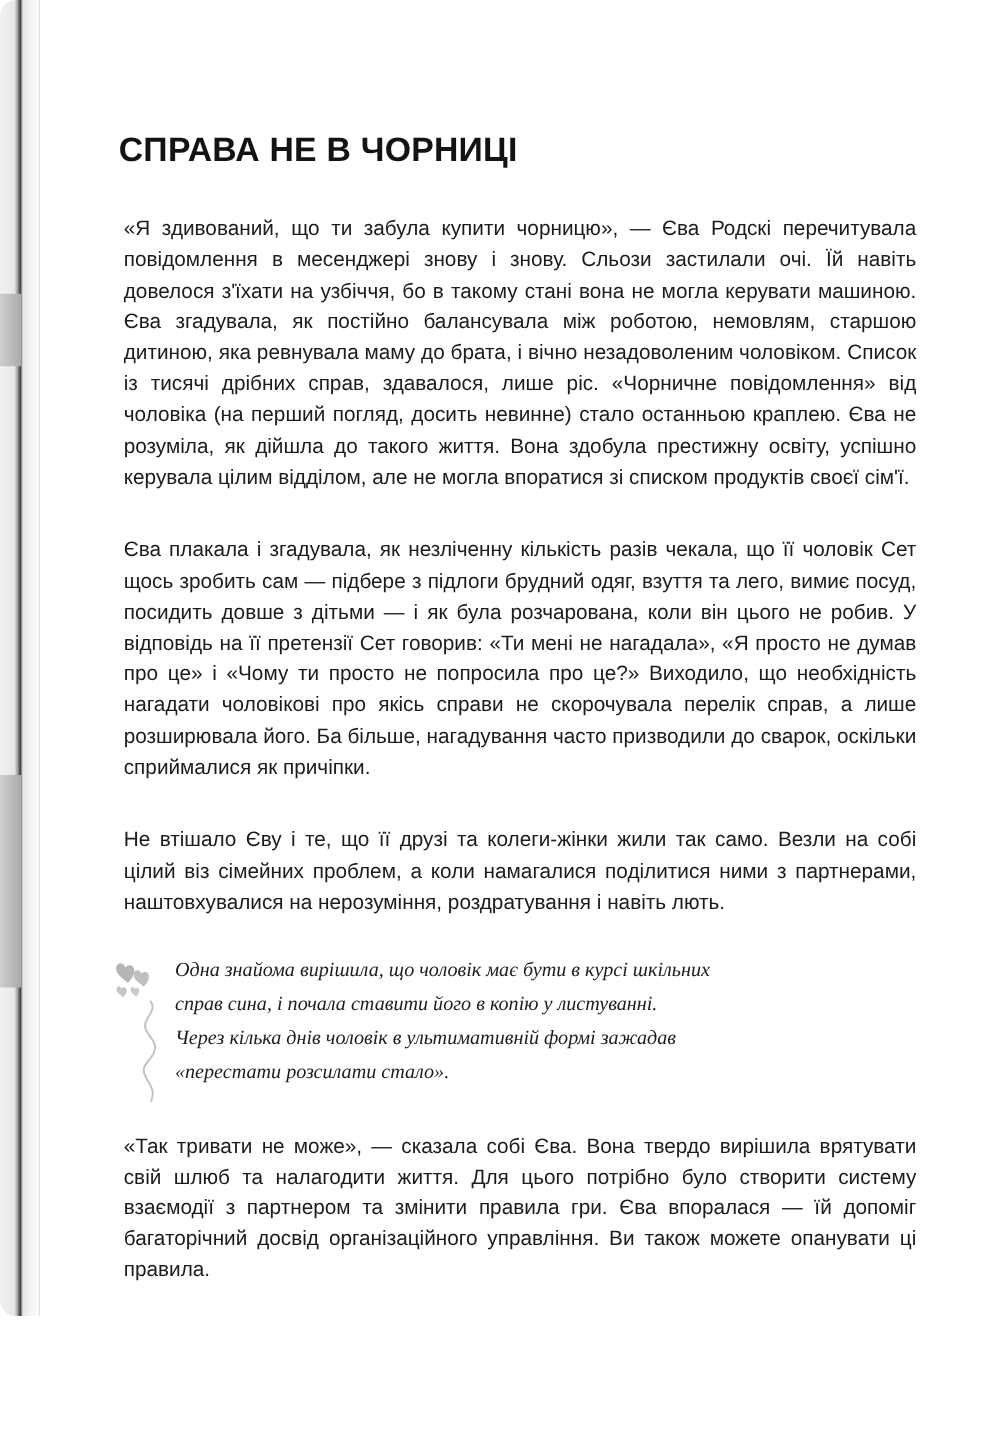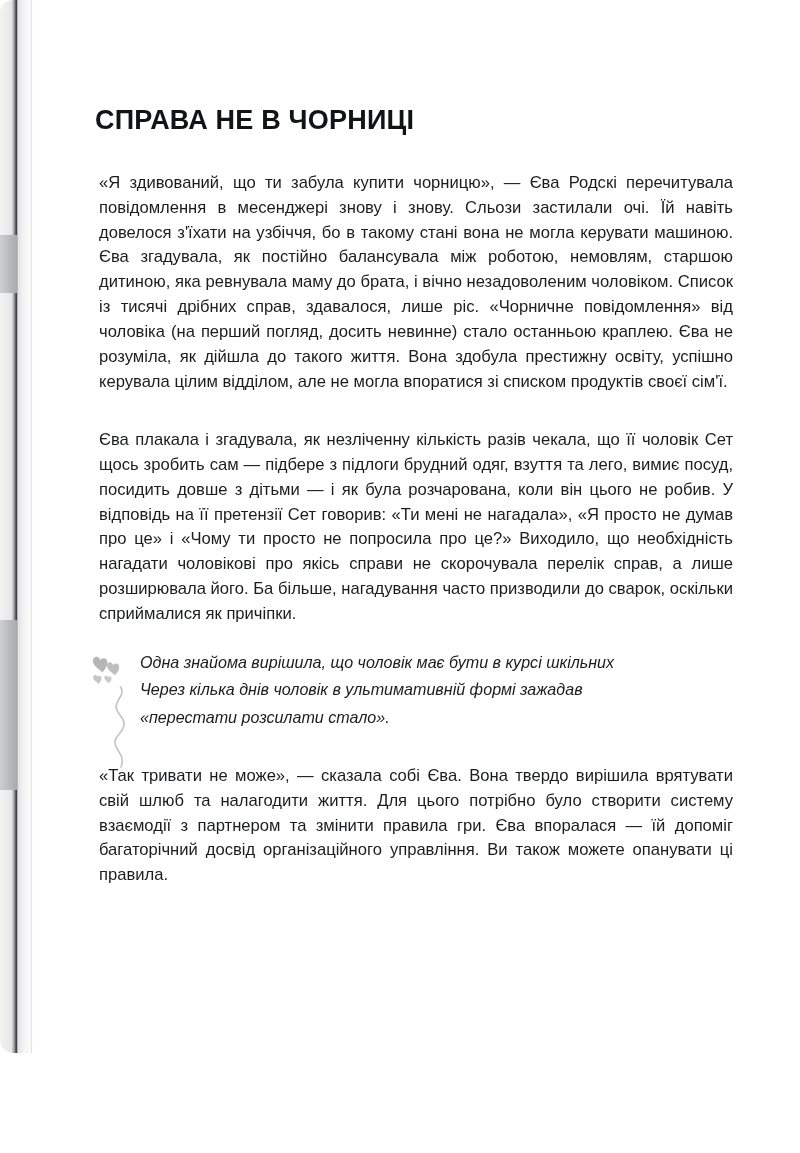--- a/index.html
+++ b/index.html
@@ -83,22 +83,23 @@
     color: #1a1c1e;
     text-align: justify;
     text-justify: inter-word;
     hyphens: manual;
   }
   .body-text.first { padding-top: 31px; }
 
   
   .callout {
     position: relative;
-    margin-top: 22px;
+    margin-top: 28px;
     padding-left: 45px;
+    font-family: Liberation Serif, serif;
   }
 
   .callout-hearts {
     position: absolute;
     left: -3px;
     top: 7px;
     width: 42px;
     height: 30px;
   }
   .callout-wave {
@@ -143,20 +144,21 @@
   </div>
 
   <div class="content">
 
     <h1 class="chapter-title">СПРАВА НЕ В ЧОРНИЦІ</h1>
 
     <p class="body-text first">«Я здивований, що ти забула купити чорницю», — Єва Родскі перечитувала повідомлення в месенджері знову і знову. Сльози застилали очі. Їй навіть довелося з'їхати на узбіччя, бо в такому стані вона не могла керувати машиною. Єва згадувала, як постійно балансувала між роботою, немовлям, старшою дитиною, яка ревнувала маму до брата, і вічно незадоволеним чоловіком. Список із тисячі дрібних справ, здавалося, лише ріс. «Чорничне повідомлення» від чоловіка (на перший погляд, досить невинне) стало останньою краплею. Єва не розуміла, як дійшла до такого життя. Вона здобула престижну освіту, успішно керувала цілим відділом, але не могла впоратися зі списком продуктів своєї сім'ї.</p>
 
     <p class="body-text">Єва плакала і згадувала, як незліченну кількість разів чекала, що її чоловік Сет щось зробить сам — підбере з підлоги брудний одяг, взуття та лего, вимиє посуд, посидить довше з дітьми — і як була розчарована, коли він цього не робив. У відповідь на її претензії Сет говорив: «Ти мені не нагадала», «Я просто не думав про це» і «Чому ти просто не попросила про це?» Виходило, що необхідність нагадати чоловікові про якісь справи не скорочувала перелік справ, а лише розширювала його. Ба більше, нагадування часто призводили до сварок, оскільки сприймалися як причіпки.</p>
 
+    <p class="body-text">Не втішало Єву і те, що її друзі та колеги-жінки жили так само. Везли на собі цілий віз сімейних проблем, а коли намагалися поділитися ними з партнерами, наштовхувалися на нерозуміння, роздратування і навіть лють.</p>
 
     <div class="callout">
 
       <span class="callout-hearts">
         <svg viewBox="0 0 42 30" width="42" height="30" aria-hidden="true">
           <g fill="#b6b6b6">
             <path d="M10.4 16.6C9.0 14.2 1.2 10.6 0.9 5.6 0.7 2.0 3.0 0.2 5.2 0.8c1.7 0.5 2.7 2.0 3.1 3.2 0.8-1.0 2.3-2.1 4.0-1.8 2.3 0.4 3.7 2.8 2.9 6.2-1.0 4.3-4.0 6.6-4.8 8.2z"></path>
             <path d="M22.9 19.4c-1.2-2.0-7.6-4.9-7.9-9.1-0.2-3.0 1.7-4.5 3.6-4.0 1.4 0.4 2.3 1.7 2.6 2.7 0.7-0.8 1.9-1.8 3.4-1.5 1.9 0.3 3.1 2.3 2.4 5.2-0.8 3.6-3.4 5.4-4.1 6.7z" opacity="0.88"></path>
             <path d="M6.6 28.0c-0.8-1.4-5.2-3.4-5.4-6.2-0.1-2.0 1.2-3.1 2.5-2.7 0.9 0.3 1.5 1.1 1.7 1.8 0.5-0.6 1.3-1.2 2.3-1.0 1.3 0.2 2.1 1.6 1.6 3.5-0.5 2.4-2.3 3.7-2.7 4.6z" opacity="0.8"></path>
             <path d="M17.0 27.3c-0.7-1.2-4.5-2.9-4.6-5.3-0.1-1.7 1.0-2.6 2.1-2.3 0.8 0.2 1.3 1.0 1.5 1.5 0.4-0.5 1.1-1.0 2.0-0.9 1.1 0.2 1.8 1.4 1.4 3.0-0.5 2.0-2.0 3.1-2.4 4.0z" opacity="0.72"></path>
@@ -165,20 +167,21 @@
       </span>
 
       <span class="callout-wave">
         <svg viewBox="0 0 26 82" width="26" height="82" aria-hidden="true" preserveAspectRatio="none">
           <path d="M14.5 1 C 20.5 9, 7.5 15, 10.5 23 C 13.5 31, 20.0 33, 17.5 41 C 15.0 49, 7.0 51, 9.5 59 C 12.0 67, 19.0 70, 15.0 81" fill="none" stroke="#c2c2c2" stroke-width="1.6" stroke-linecap="round"></path>
         </svg>
       </span>
 
       <p class="callout-text">
         <span class="ln">Одна знайома вирішила, що чоловік має бути в курсі шкільних</span>
+        <span class="ln">справ сина, і почала ставити його в копію у листуванні.</span>
         <span class="ln">Через кілька днів чоловік в ультимативній формі зажадав</span>
         <span class="ln">«перестати розсилати стало».</span>
       </p>
     </div>
 
     <p class="body-text">«Так тривати не може», — сказала собі Єва. Вона твердо вирішила врятувати свій шлюб та налагодити життя. Для цього потрібно було створити систему взаємодії з партнером та змінити правила гри. Єва впоралася — їй допоміг багаторічний досвід організаційного управління. Ви також можете опанувати ці правила.</p>
   </div>
 
   <div class="folio">45</div>
 </div>

